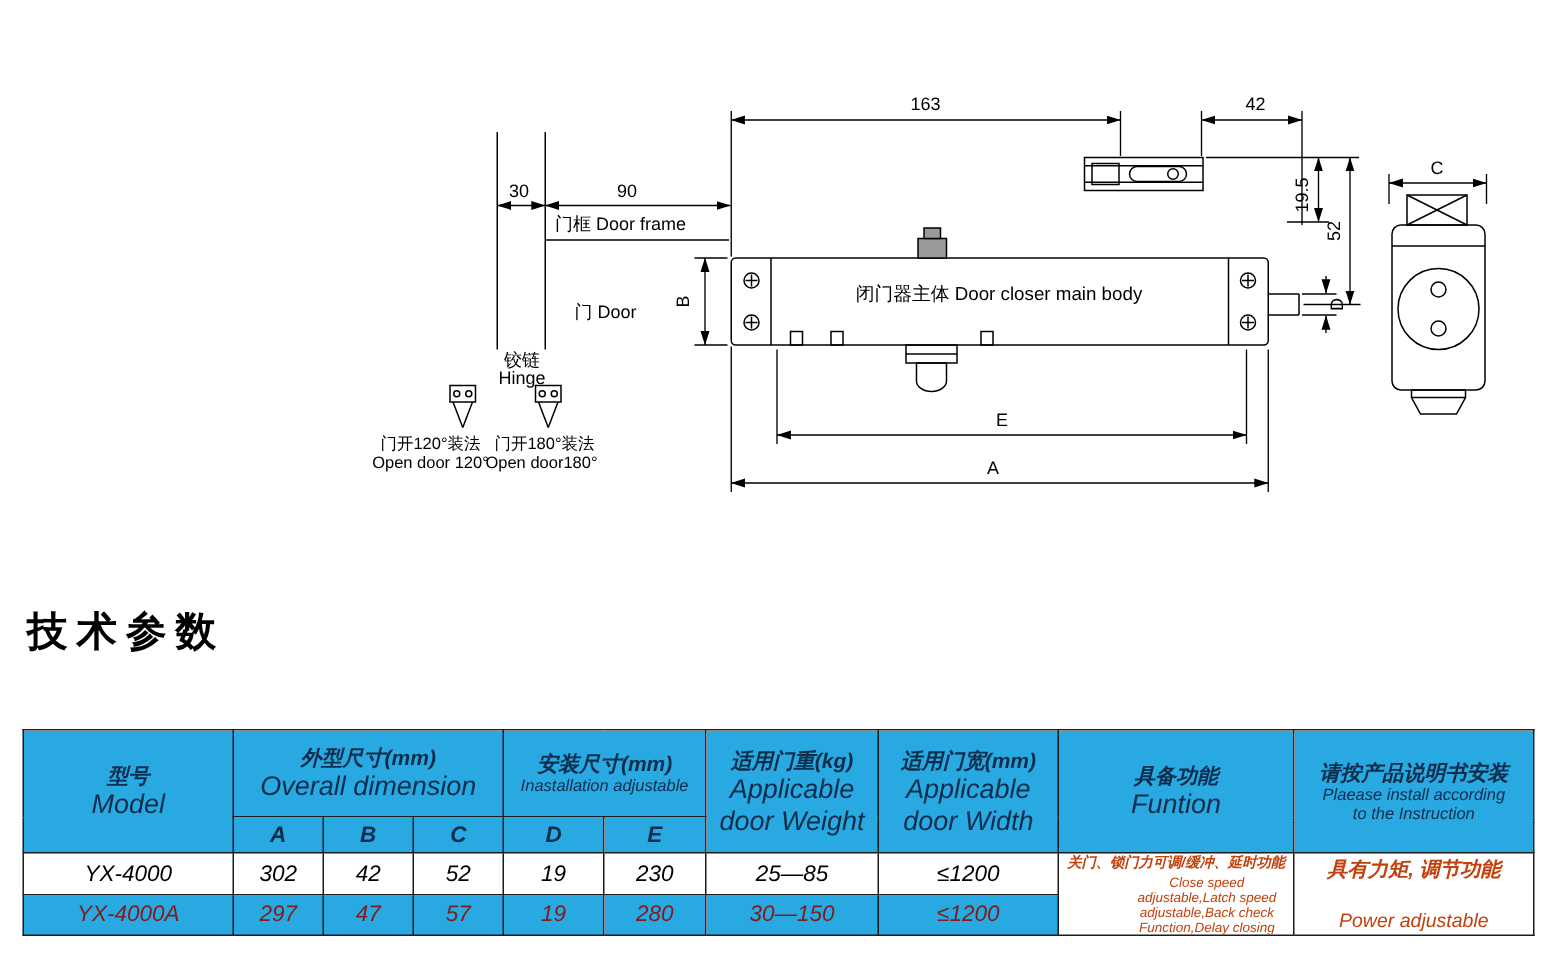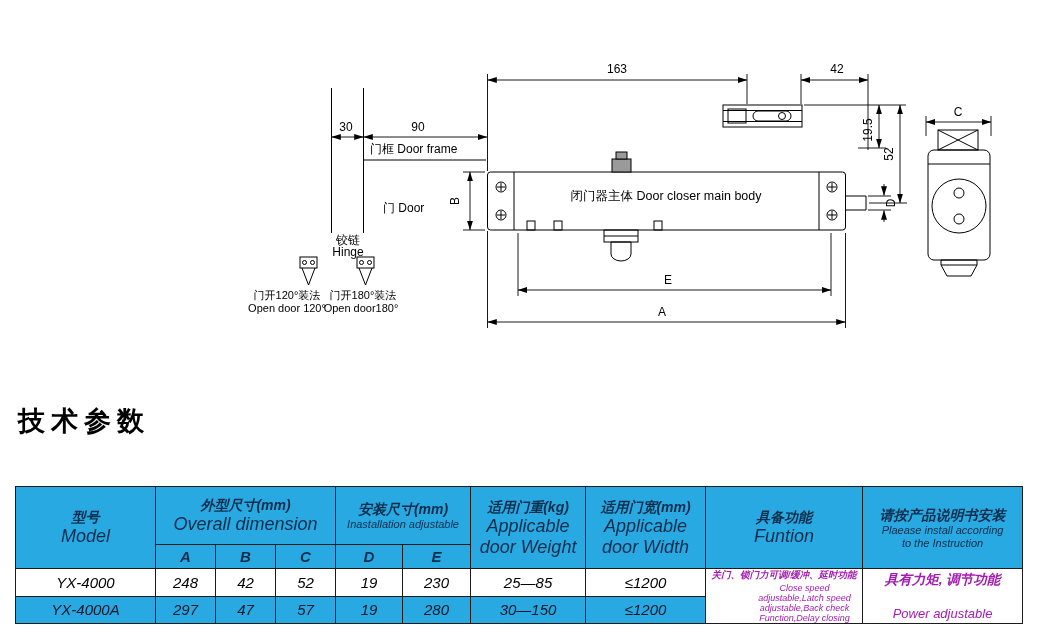--- a/index.html
+++ b/index.html
@@ -19,22 +19,22 @@
   #spec thead th{background:var(--accent,#29a9e1);color:var(--header_text,#0d2d4d);font-weight:bold;}
   .h-main{height:58px;}
   .h-sub{height:24px;}
   .h-sub th{color:#fff;font-size:15px;font-weight:bold;}
   .cn{font-size:14px;line-height:1.3;}
   .en{font-size:18px;font-weight:normal;line-height:1.15;}
   .en-sm{font-size:11px;}
   .note-h{color:#fff;}
   #spec tbody tr{height:16px;}
   #spec tbody td{font-size:15px;}
-  .r1 td{background:var(--accent,#29a9e1);color:#0f172a;}
-  td.fn,td.pw{background:#fff;color:#a21caf;text-align:left;}
+  .r1 td{background:var(--accent,#29a9e1);color:#7f1d1d;}
+  td.fn,td.pw{background:#fff;color:#c2410c;text-align:left;}
   td.fn{vertical-align:top;padding:2px 3px;}
   .fn-cn{font-size:9.5px;font-weight:bold;}
   .fn-en{font-size:9px;line-height:1.12;margin-top:1px;padding-left:41px;}
   td.pw{padding:4px 8px;}
   .pw-cn{font-size:13.5px;font-weight:bold;}
   .pw-en{font-size:13px;margin-top:17px;}
 </style>
 </head>
 <body>
 
@@ -244,21 +244,21 @@
       <th>A</th>
       <th>B</th>
       <th>C</th>
       <th>D</th>
       <th>E</th>
     </tr>
   </thead>
   <tbody>
     <tr class="r0">
       <td>YX-4000</td>
-      <td>248</td>
+      <td>302</td>
       <td>42</td>
       <td>52</td>
       <td>19</td>
       <td>230</td>
       <td>25—85</td>
       <td>≤1200</td>
       <td rowspan="2" class="fn">
         <div class="fn-cn">关门、锁门力可调/缓冲、延时功能</div>
         <div class="fn-en">Close speed adjustable,Latch speed adjustable,Back check Function,Delay closing</div>
       </td>

